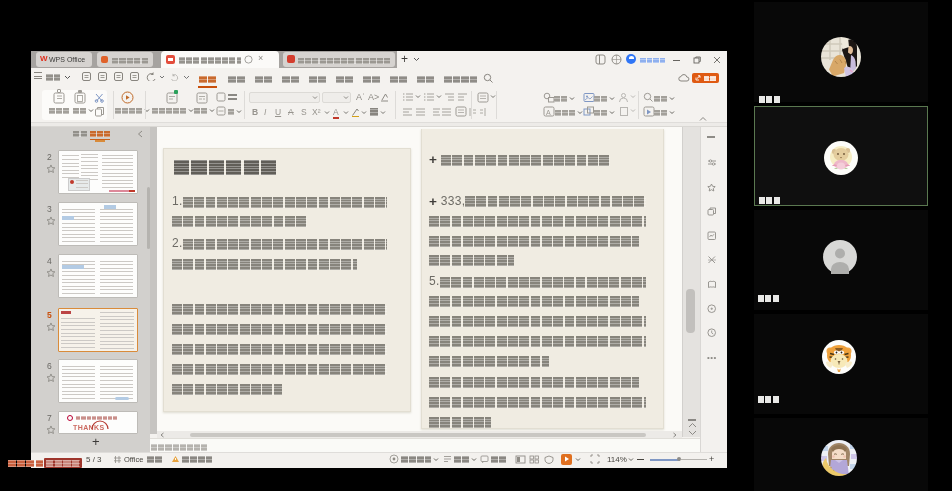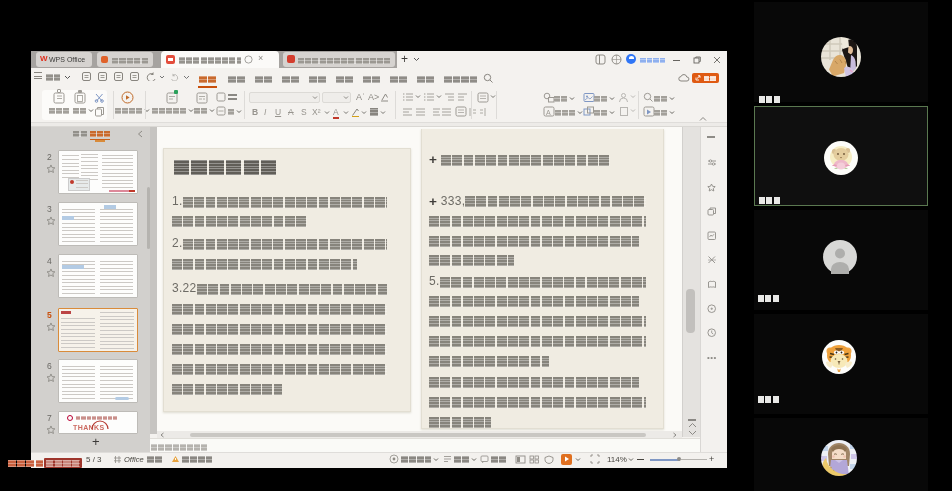--- a/index.html
+++ b/index.html
@@ -420,24 +420,20 @@
 <div class="ln" style="left:141px;top:164.5px;width:135px;">
         <span class="ft"></span>
       </div>
 <div class="ln" style="left:141px;top:187px;width:215px;">
         <span class="pre">2.</span>
         <span class="ft"></span>
       </div>
 <div class="ln" style="left:141px;top:207.5px;width:185px;">
         <span class="ft"></span>
       </div>
-<div class="ln" style="left:141px;top:232px;width:215px;">
-        <span class="pre">3.22</span>
-        <span class="ft"></span>
-      </div>
 <div class="ln" style="left:141px;top:252px;width:215px;">
         <span class="ft"></span>
       </div>
 <div class="ln" style="left:141px;top:272px;width:215px;">
         <span class="ft"></span>
       </div>
 <div class="ln" style="left:141px;top:292px;width:215px;">
         <span class="ft"></span>
       </div>
 <div class="ln" style="left:141px;top:312px;width:215px;">
@@ -542,21 +538,21 @@
 <svg class="abs" style="left:641px;top:381px" width="6" height="6">
         <path d="M1.5 1L4 3 1.5 5" stroke="#8a8884" fill="none"></path>
       </svg>
 <div class="abs" style="left:119px;top:387px;width:550px;height:14px;background:#fafaf7;border-top:1px solid #e0ded9;"></div>
 <div class="fk" style="left:120px;top:392.5px;width:56px;height:7px;background:repeating-linear-gradient(0deg,rgba(255,255,255,.33) 0 1px,transparent 1px 2.8px),repeating-linear-gradient(90deg,#b5b3ae 0 6.2px,transparent 6.2px 7.2px);"></div>
 <div class="abs" style="left:0;top:401px;width:696px;height:16px;background:#f3f1ee;border-top:1px solid #dfddda;"></div>
 <div class="abs" style="left:55px;top:404px;font-size:8px;color:#46443f;">5 / 3</div>
 <svg class="abs" style="left:82px;top:404px" width="9" height="9">
         <path d="M2.5 1v7M6 1v7M1 3h7M1 5.8h7" stroke="#8e8b85" stroke-width=".8"></path>
       </svg>
-<div class="abs" style="left:93px;top:404px;font-size:7.5px;color:#46443f;font-style:italic;">Office</div>
+<div class="abs" style="left:93px;top:404px;font-size:7.5px;color:#46443f;">Office</div>
 <div class="fk" style="left:116px;top:405px;width:15px;height:7px;background:repeating-linear-gradient(0deg,rgba(255,255,255,.33) 0 1px,transparent 1px 2.8px),repeating-linear-gradient(90deg,#8a8782 0 7px,transparent 7px 8px);"></div>
 <svg class="abs" style="left:140px;top:404px" width="9" height="8">
         <path d="M4.5 1L8 7H1z" fill="#e8a33d"></path>
         <rect x="4.1" y="3" width=".9" height="2" fill="#fff"></rect>
       </svg>
 <div class="fk" style="left:151px;top:405px;width:30px;height:7px;background:repeating-linear-gradient(0deg,rgba(255,255,255,.33) 0 1px,transparent 1px 2.8px),repeating-linear-gradient(90deg,#8a8782 0 7px,transparent 7px 8px);"></div>
 <svg class="abs" style="left:358px;top:403px" width="10" height="10">
         <circle cx="5" cy="5" r="4" fill="none" stroke="#8e8b85" stroke-width=".8"></circle>
         <circle cx="5" cy="5" r="1.4" fill="#8e8b85"></circle>
       </svg>

